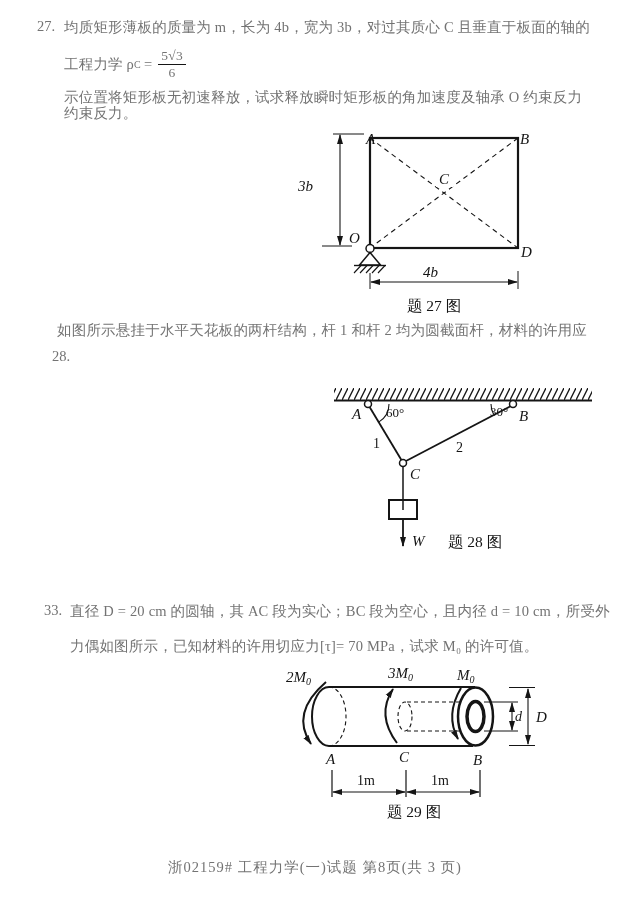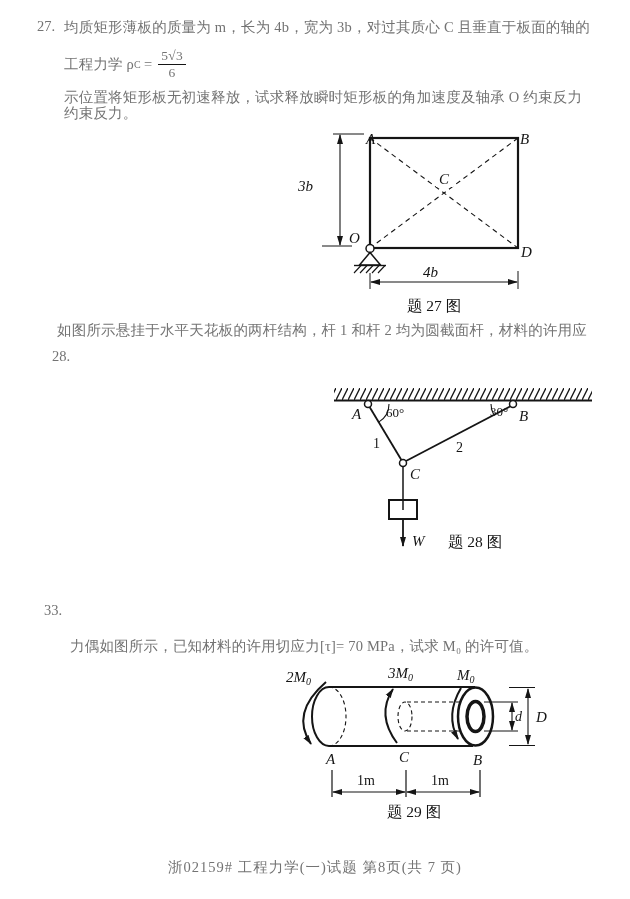--- a/index.html
+++ b/index.html
@@ -102,20 +102,21 @@
     <text class="lbl" x="92" y="91">C</text>
     <text class="ang" x="68" y="29">60°</text>
     <text class="ang" x="172" y="28">30°</text>
     <text class="num-lbl" x="55" y="60">1</text>
     <text class="num-lbl" x="138" y="64">2</text>
     <text class="lbl" x="94" y="158">W</text>
     <text class="cjk" x="157" y="159" text-anchor="middle">题 28 图</text>
   </svg>
 
   <div class="pnum" style="left:44px;top:602px;">33.</div>
+  <div class="txt" style="left:70px;top:602px;">直径 D = 20 cm 的圆轴，其 AC 段为实心；BC 段为空心，且内径 d = 10 cm，所受外</div>
   <div class="txt" style="left:70px;top:637px;">力偶如图所示，已知材料的许用切应力[τ]= 70 MPa，试求 M₀ 的许可值。</div>
 
   <svg style="left:278px;top:658px;" width="345" height="175" viewBox="0 0 345 175">
     <defs>
       <marker id="arr29" viewBox="0 0 10 7" markerWidth="10" markerHeight="7" refX="9" refY="3.5" orient="auto-start-reverse" markerUnits="userSpaceOnUse">
         <path d="M0,0.5 L10,3.5 L0,6.5 Z" fill="#151515"></path>
       </marker>
     </defs>
 
     <line x1="51" y1="29" x2="197" y2="29" stroke="#151515" stroke-width="2"></line>
@@ -148,15 +149,15 @@
     <text class="lbl-s" x="237" y="63">d</text>
     <text class="lbl" x="258" y="64">D</text>
     <text class="lbl" x="48" y="106">A</text>
     <text class="lbl" x="121" y="104">C</text>
     <text class="lbl" x="195" y="107">B</text>
     <text class="num-lbl" x="88" y="127" text-anchor="middle">1m</text>
     <text class="num-lbl" x="162" y="127" text-anchor="middle">1m</text>
     <text class="cjk" x="136" y="159" text-anchor="middle">题 29 图</text>
   </svg>
 
-  <div class="footer">浙02159# 工程力学(一)试题 第8页(共 7 页)</div>
+  <div class="footer">浙02159# 工程力学(一)试题 第8页(共 3 页)</div>
 
 </div>
 
 </body></html>

